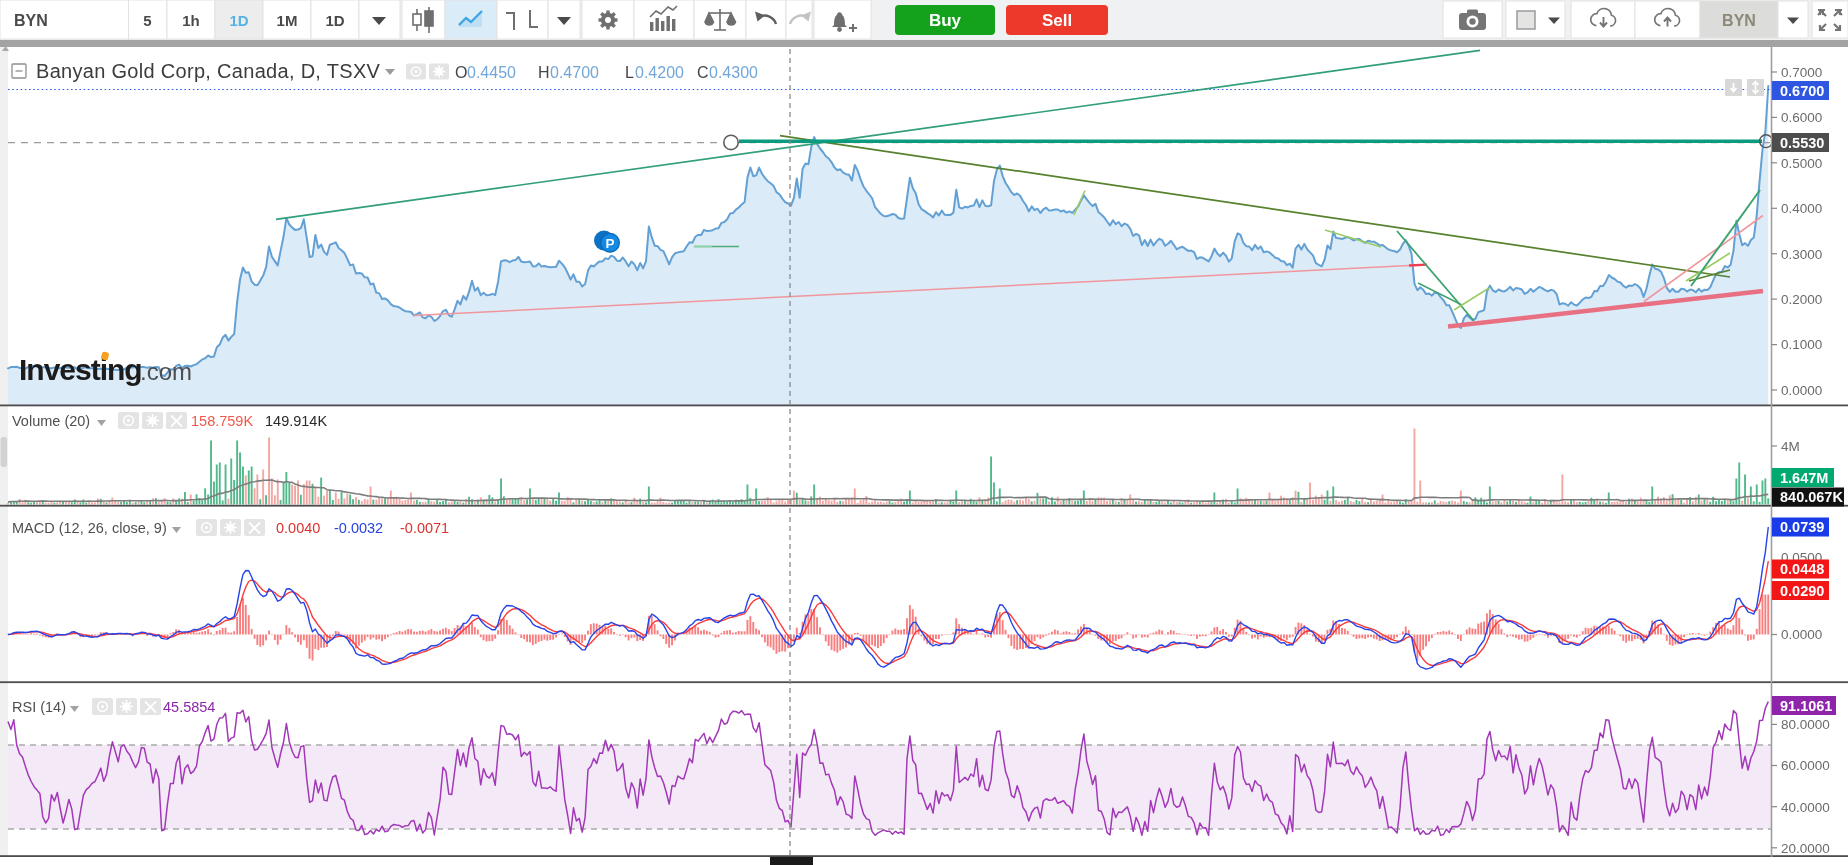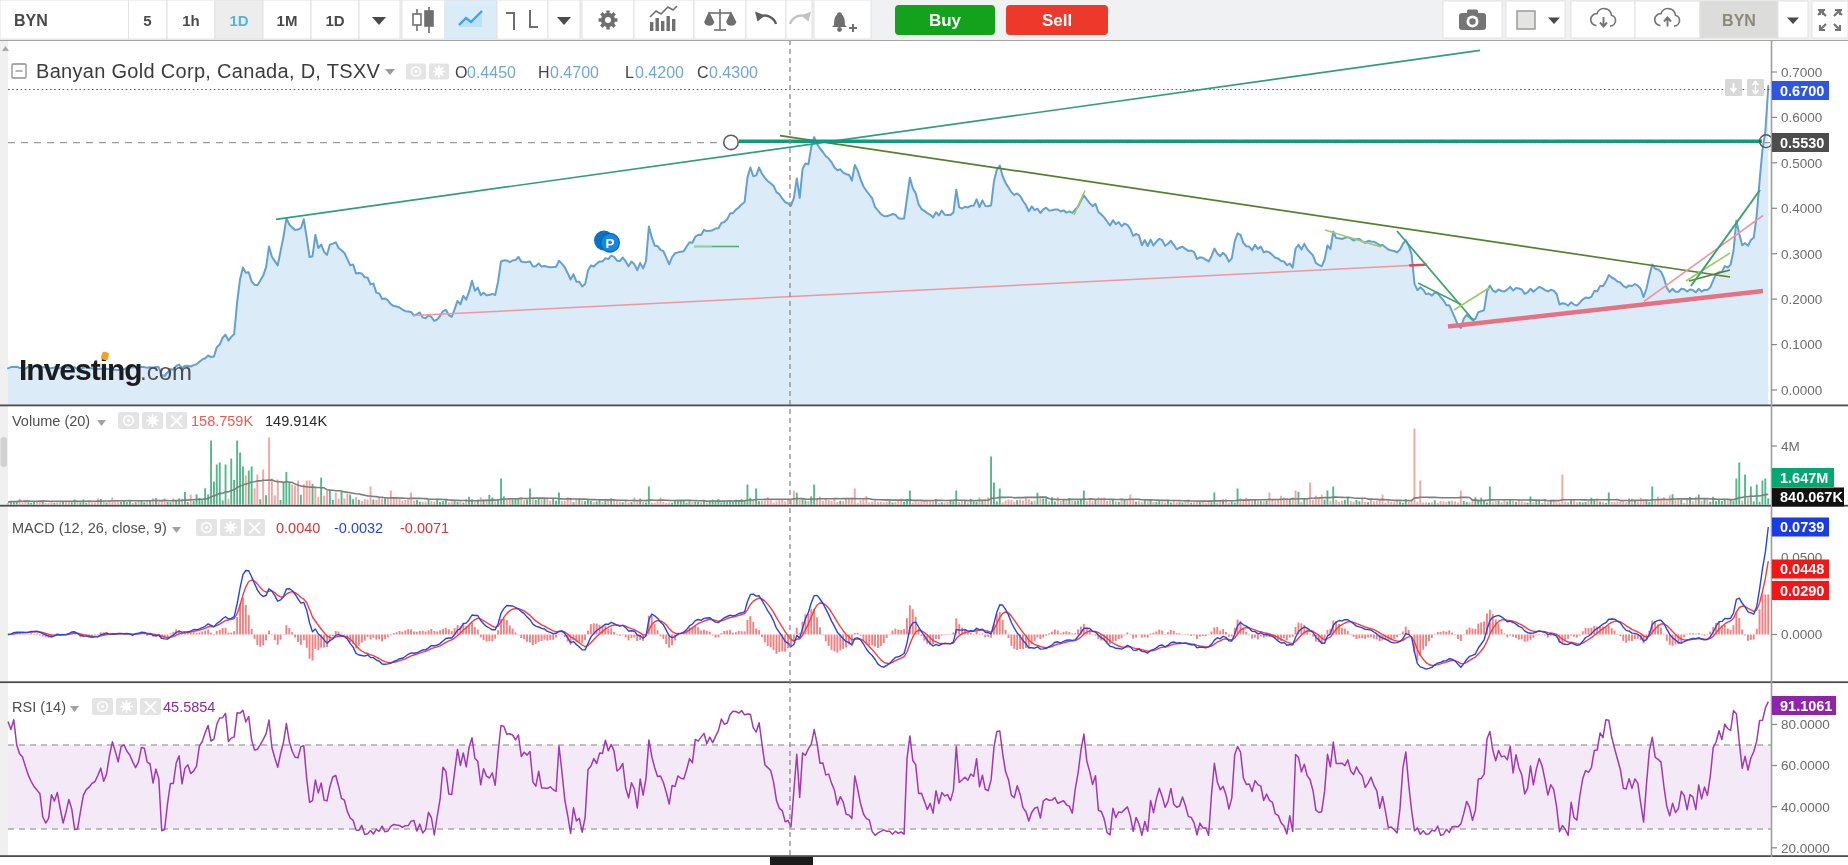--- a/index.html
+++ b/index.html
@@ -1418,21 +1418,21 @@
 <rect x="1772" y="559.5" width="57" height="19" fill="#f21616"></rect>
       <text x="1780" y="574.0" font-size="14.5" font-weight="bold" fill="#ffffff">0.0448</text>
 <rect x="1772" y="581.0" width="57" height="19" fill="#f21616"></rect>
       <text x="1780" y="595.5" font-size="14.5" font-weight="bold" fill="#ffffff">0.0290</text>
 <rect x="1772" y="696.0" width="64" height="19" fill="#8e24aa"></rect>
       <text x="1780" y="710.5" font-size="14.5" font-weight="bold" fill="#ffffff">91.1061</text>
 
 <line x1="790" y1="40" x2="790" y2="856" stroke="#8b8b8b" stroke-width="1.3" stroke-dasharray="5 4"></line>
 <rect x="770" y="857" width="43" height="8" fill="#1b1b1b"></rect>
 </svg>
-<div id="tb" style="position:absolute;left:0;top:0;width:1848px;height:40px;background:#f0f1f2;border-bottom:1px solid #a3a3a3;">
+<div id="tb" style="position:absolute;left:0;top:0;width:1848px;height:40px;background:#f0f1f2;border-bottom:7px solid #a3a3a3;">
 <svg width="1848" height="40" font-family="Liberation Sans, sans-serif" style="position:absolute;left:0;top:0">
 
 <g stroke="#e2e2e2" stroke-width="1" fill="#ffffff">
 <rect x="0" y="0" width="128.5" height="39"></rect>
 <rect x="128.5" y="0" width="38.5" height="39"></rect>
 <rect x="167" y="0" width="48" height="39"></rect>
 <rect x="215" y="0" width="48" height="39" fill="#ededed"></rect>
 <rect x="263" y="0" width="48" height="39"></rect>
 <rect x="311" y="0" width="48" height="39"></rect>
 <rect x="359" y="0" width="41" height="39"></rect>

